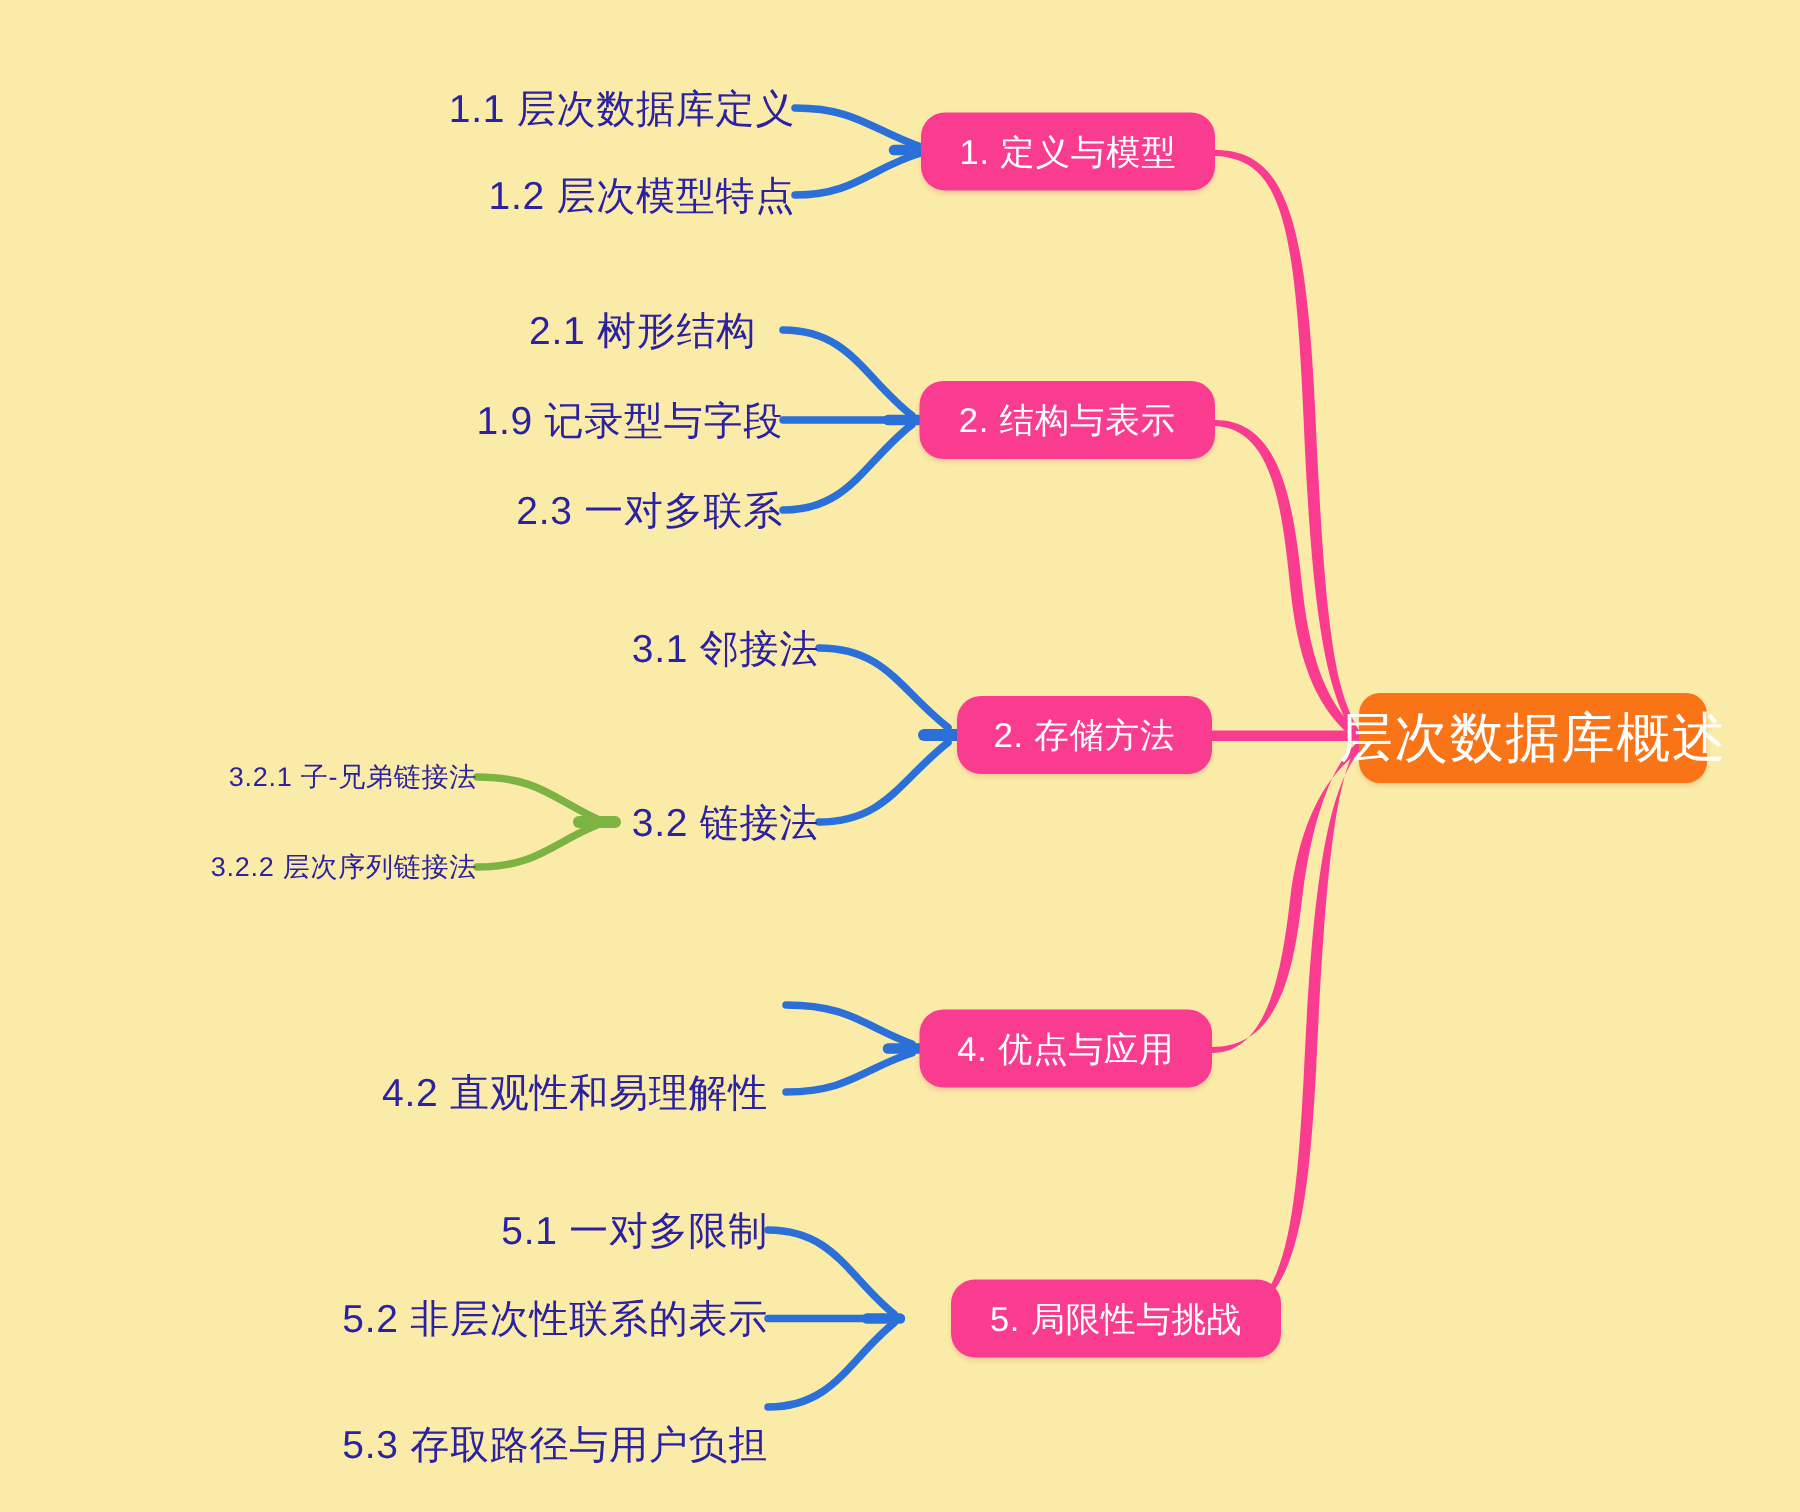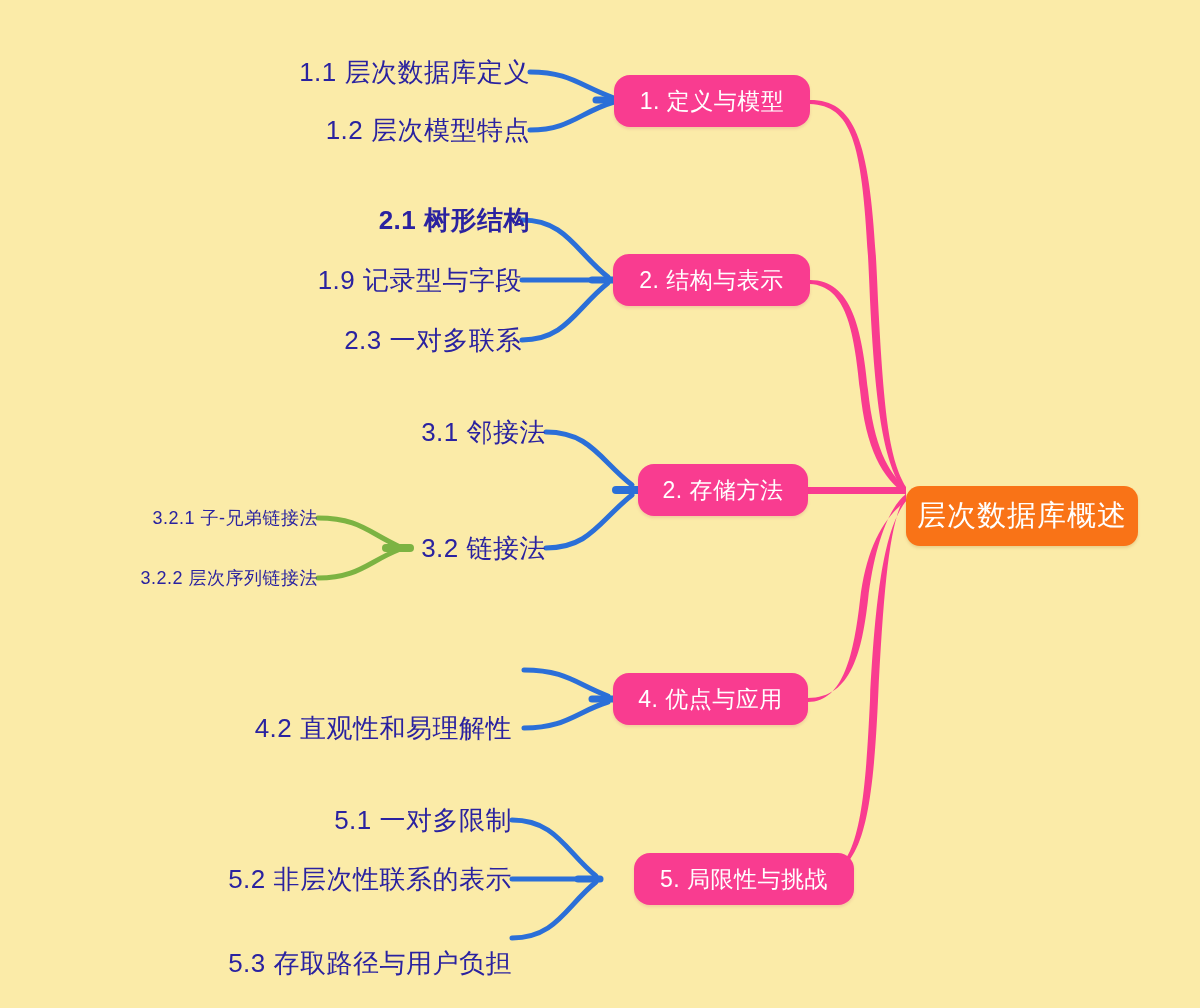--- a/index.html
+++ b/index.html
@@ -34,24 +34,23 @@
     box-sizing: border-box;
     display: flex;
     align-items: center;
     justify-content: center;
     white-space: nowrap;
   }
   .root-node {
     background: #f97317;
     color: #ffffff;
     border-radius: 14px;
-    font-size: 29px;
+    font-size: 36px;
     letter-spacing: 1px;
     box-shadow: 0 2px 3px rgba(150,90,20,0.18);
-    margin-top: 24px;
   }
   .branch-node {
     background: #f93c90;
     color: #ffffff;
     border-radius: 16px;
     font-size: 23px;
     letter-spacing: 0.5px;
     box-shadow: 0 2px 3px rgba(180,40,100,0.15);
   }
   .leaf-node {
@@ -133,21 +132,21 @@
   <div class="node leaf-node leaf-right" style="left:190px; top:52px; width:340px; height:40px;">
     <span>1.1 层次数据库定义</span>
   </div>
   <div class="node leaf-node leaf-right" style="left:190px; top:110px; width:340px; height:40px;">
     <span>1.2 层次模型特点</span>
   </div>
 
   <div class="node branch-node" style="left:613px; top:254px; width:197px; height:52px;">
     <span>2. 结构与表示</span>
   </div>
-  <div class="node leaf-node leaf-right" style="left:190px; top:200px; width:340px; height:40px;font-weight:bold;">
+  <div class="node leaf-node leaf-right" style="left:164px; top:200px; width:340px; height:40px;">
     <span>2.1 树形结构</span>
   </div>
   <div class="node leaf-node leaf-right" style="left:182px; top:260px; width:340px; height:40px;">
     <span>1.9 记录型与字段</span>
   </div>
   <div class="node leaf-node leaf-right" style="left:182px; top:320px; width:340px; height:40px;">
     <span>2.3 一对多联系</span>
   </div>
 
   <div class="node branch-node" style="left:638px; top:464px; width:170px; height:52px;">

